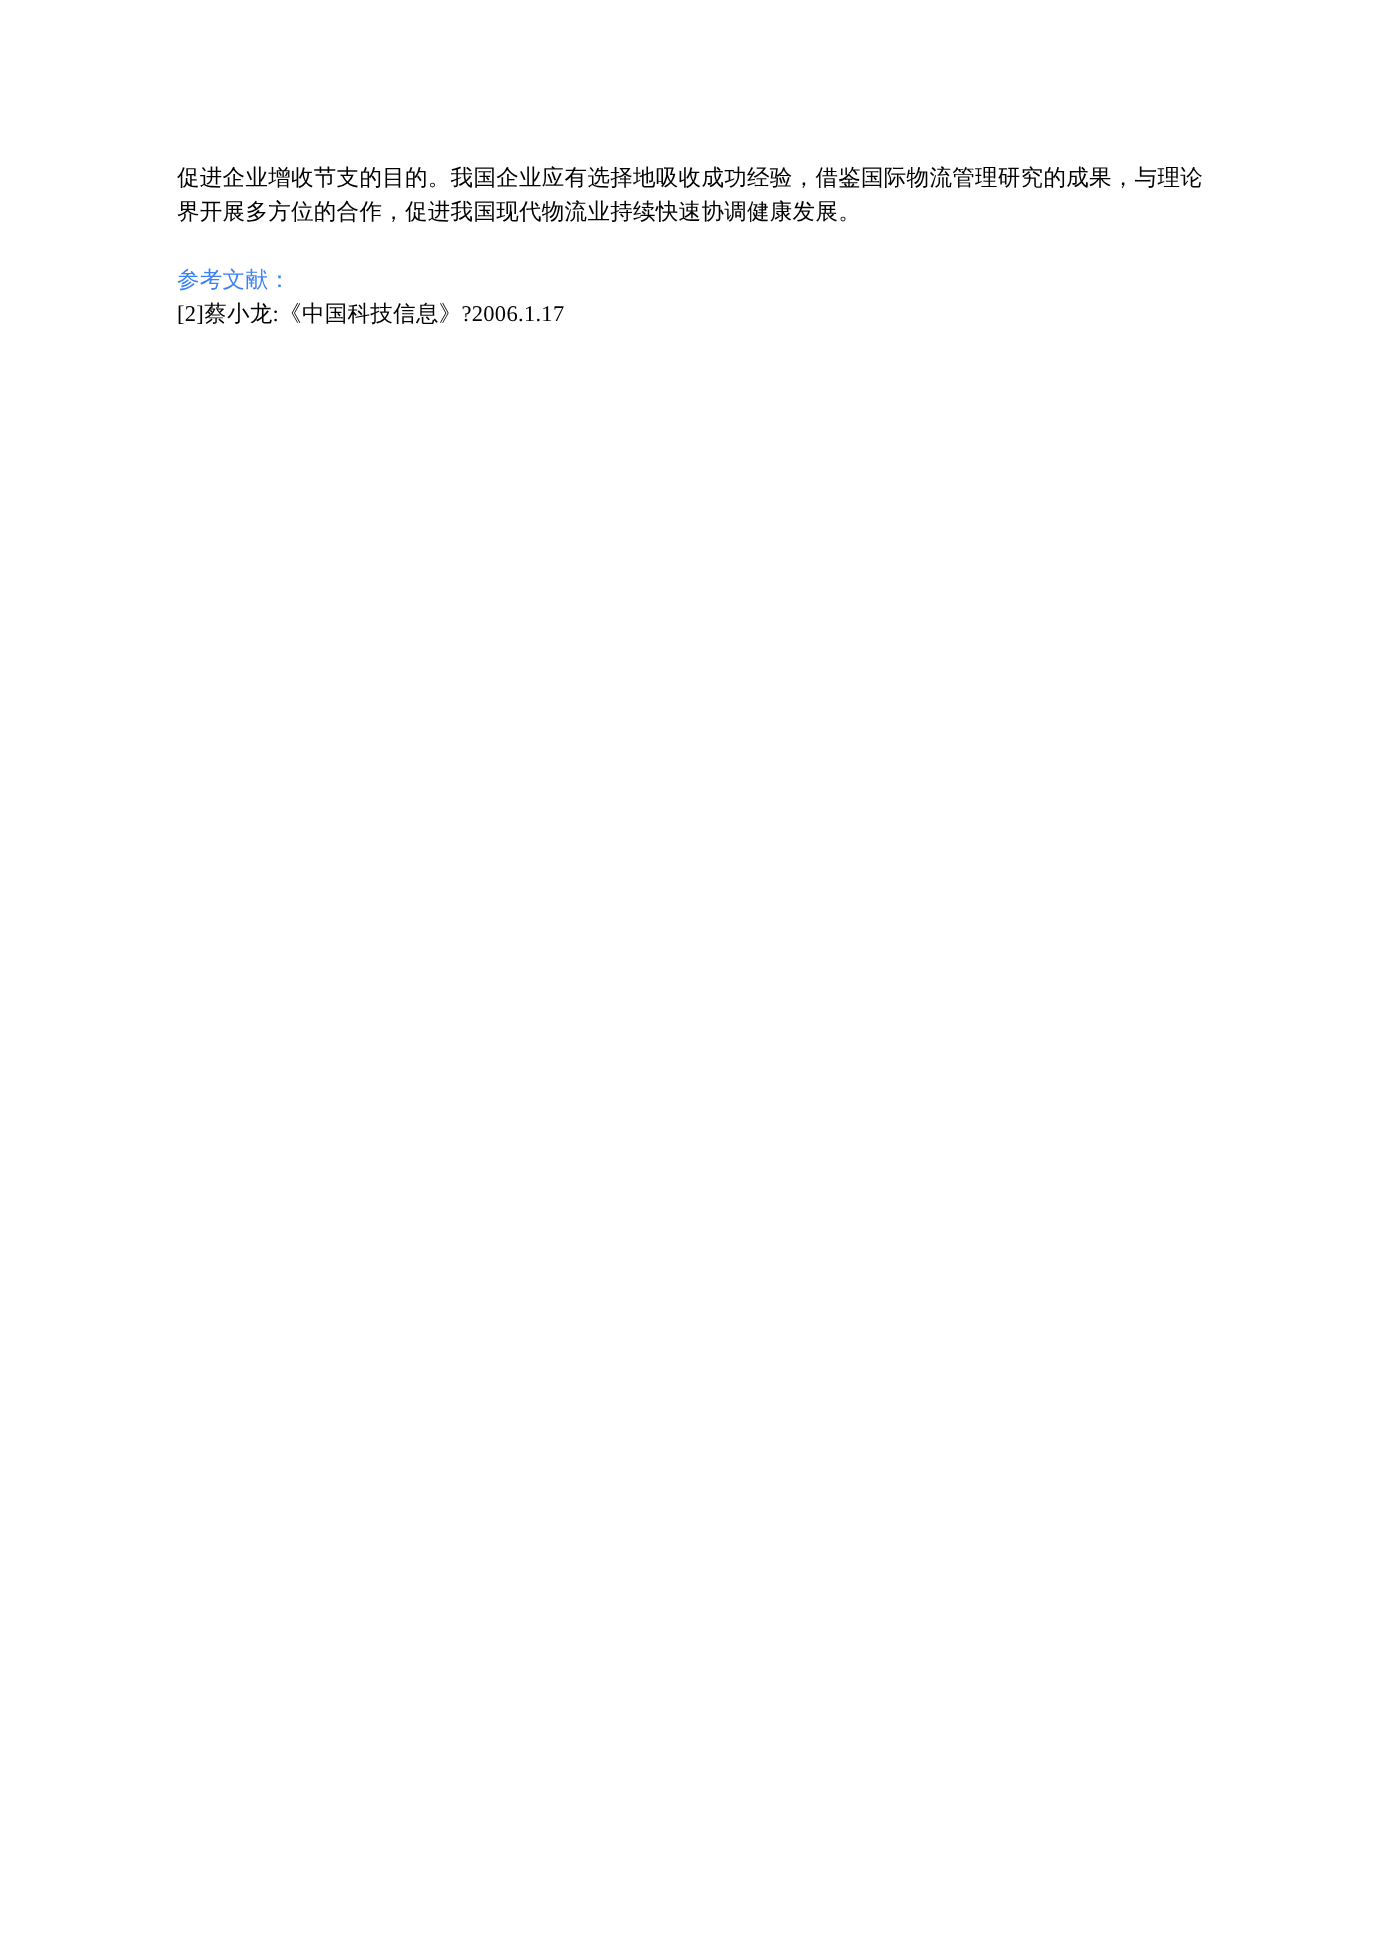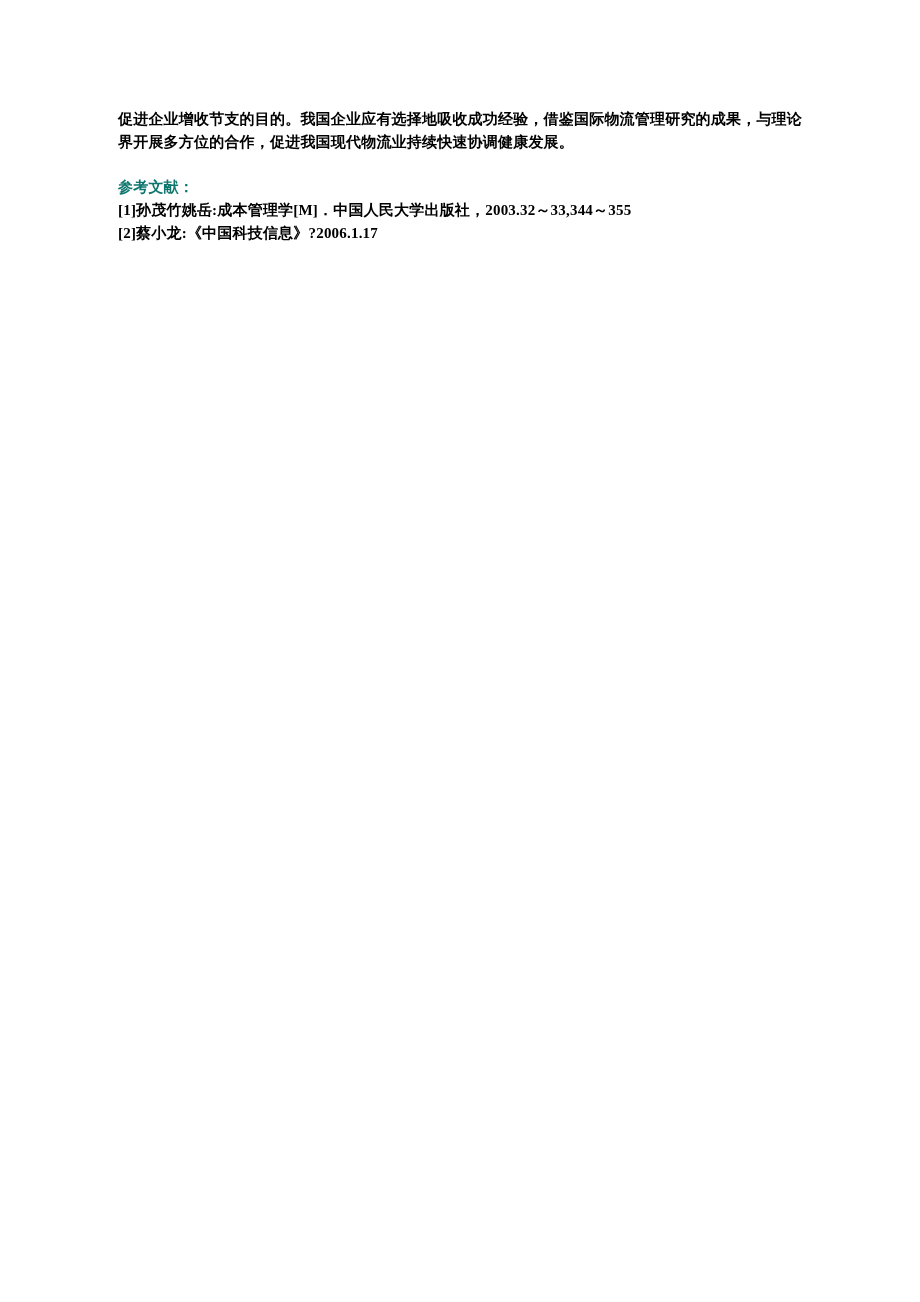--- a/index.html
+++ b/index.html
@@ -6,46 +6,44 @@
     margin: 0;
     padding: 0;
     width: 920px;
     height: 1302px;
     background: #ffffff;
     font-family: "SimSun", "宋体", serif;
   }
   .page {
     padding: 108px 118px 0 118px;
     box-sizing: border-box;
-    font-weight: bold;
   }
   .para {
     font-size: 15px;
     line-height: 23px;
     color: #000000;
     text-align: justify;
     margin: 0 0 22px 0;
     letter-spacing: 0.2px;
   }
   .ref-heading {
     font-size: 15px;
     line-height: 23px;
-    color: #0f766e;
+    color: #3b82f6;
     margin: 0;
     letter-spacing: 0.2px;
   }
   .ref-line {
     font-size: 15px;
     line-height: 23px;
     color: #000000;
     margin: 0;
     letter-spacing: 0.2px;
   }
 </style>
 </head>
 <body>
 
 <div class="page">
   <p class="para">促进企业增收节支的目的。我国企业应有选择地吸收成功经验，借鉴国际物流管理研究的成果，与理论界开展多方位的合作，促进我国现代物流业持续快速协调健康发展。</p>
   <p class="ref-heading">参考文献：</p>
-  <p class="ref-line">[1]孙茂竹姚岳:成本管理学[M]．中国人民大学出版社，2003.32～33,344～355</p>
   <p class="ref-line">[2]蔡小龙:《中国科技信息》?2006.1.17</p>
 </div>
 
 </body></html>

